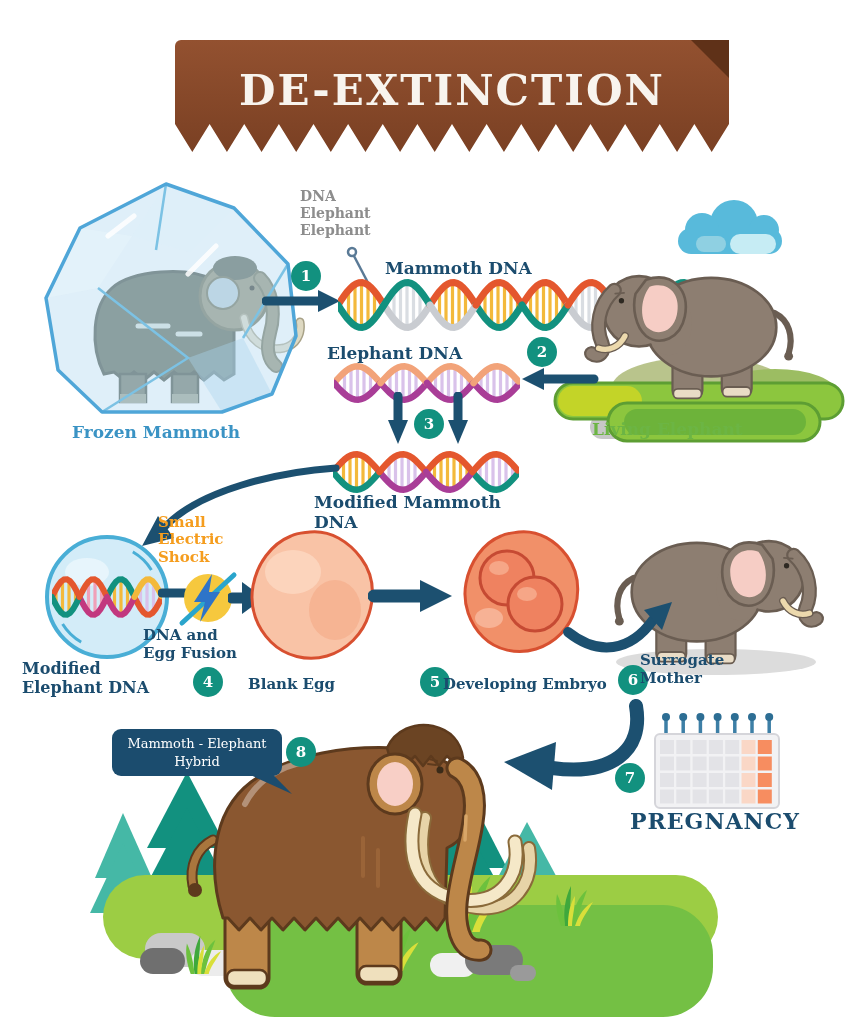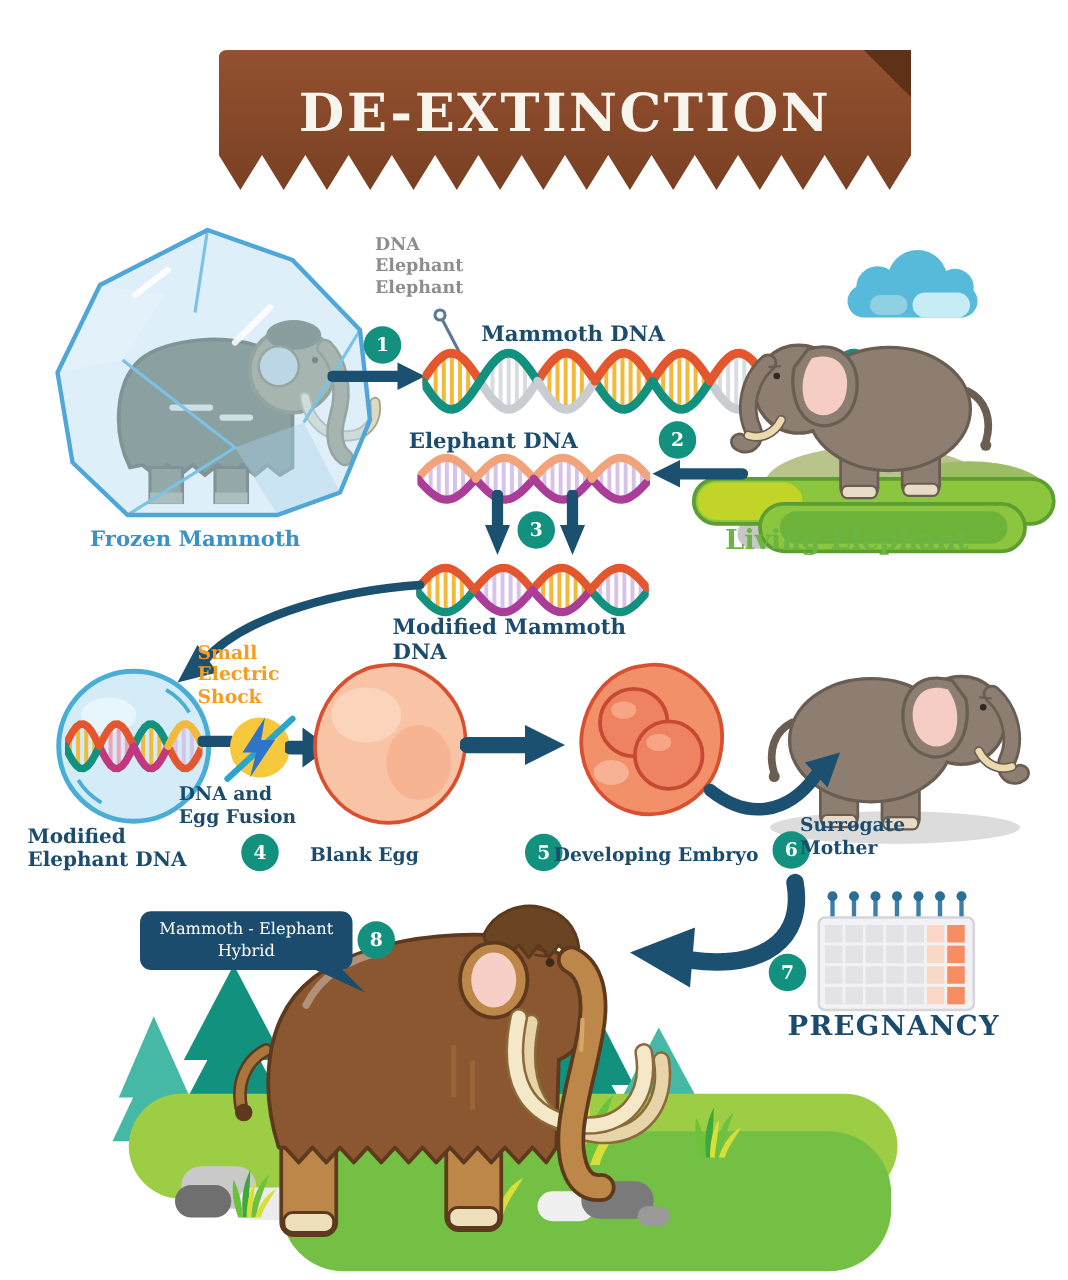--- a/index.html
+++ b/index.html
@@ -193,21 +193,21 @@
     <ellipse cx="225" cy="148" rx="62" ry="24" fill="#9cbd62"></ellipse>
     <rect x="40" y="170" width="46" height="24" rx="12" fill="#c7c7c7"></rect>
     <rect x="5" y="138" width="288" height="36" rx="18" fill="#8cc63e" stroke="#5d9e33" stroke-width="3"></rect>
     <rect x="8" y="141" width="84" height="30" rx="15" fill="#c3d428"></rect>
     <rect x="58" y="158" width="212" height="38" rx="19" fill="#8cc63e" stroke="#5d9e33" stroke-width="3"></rect>
     <rect x="74" y="164" width="182" height="26" rx="13" fill="#6db33a"></rect>
     <g transform="translate(38,10) scale(0.88)">
       <use href="#eleph" xlink:href="#eleph"></use>
     </g>
   </svg>
-  <div class="cap" style="left:580px;top:419px;width:200px;font-size:22px;color:var(--green-label,#6cb544)">Living Elephant</div>
+  <div class="cap" style="left:592px;top:419px;width:200px;font-size:17px;color:var(--green-label,#6cb544)">Living Elephant</div>
 
   <div class="badge" style="left:527px;top:337px">
       <span>2</span>
     </div>
   <svg class="abs" style="left:514px;top:366px" width="86" height="26">
     <line x1="30" y1="13" x2="80" y2="13" stroke="#1c5070" stroke-width="9" stroke-linecap="round"></line>
     <polygon points="30,2 30,24 8,13" fill="#1c5070"></polygon>
   </svg>
   <div class="cap" style="left:327px;top:343px;width:200px;font-size:17px">Elephant DNA</div>
   <svg class="abs" style="left:334px;top:362px" width="186" height="42">

